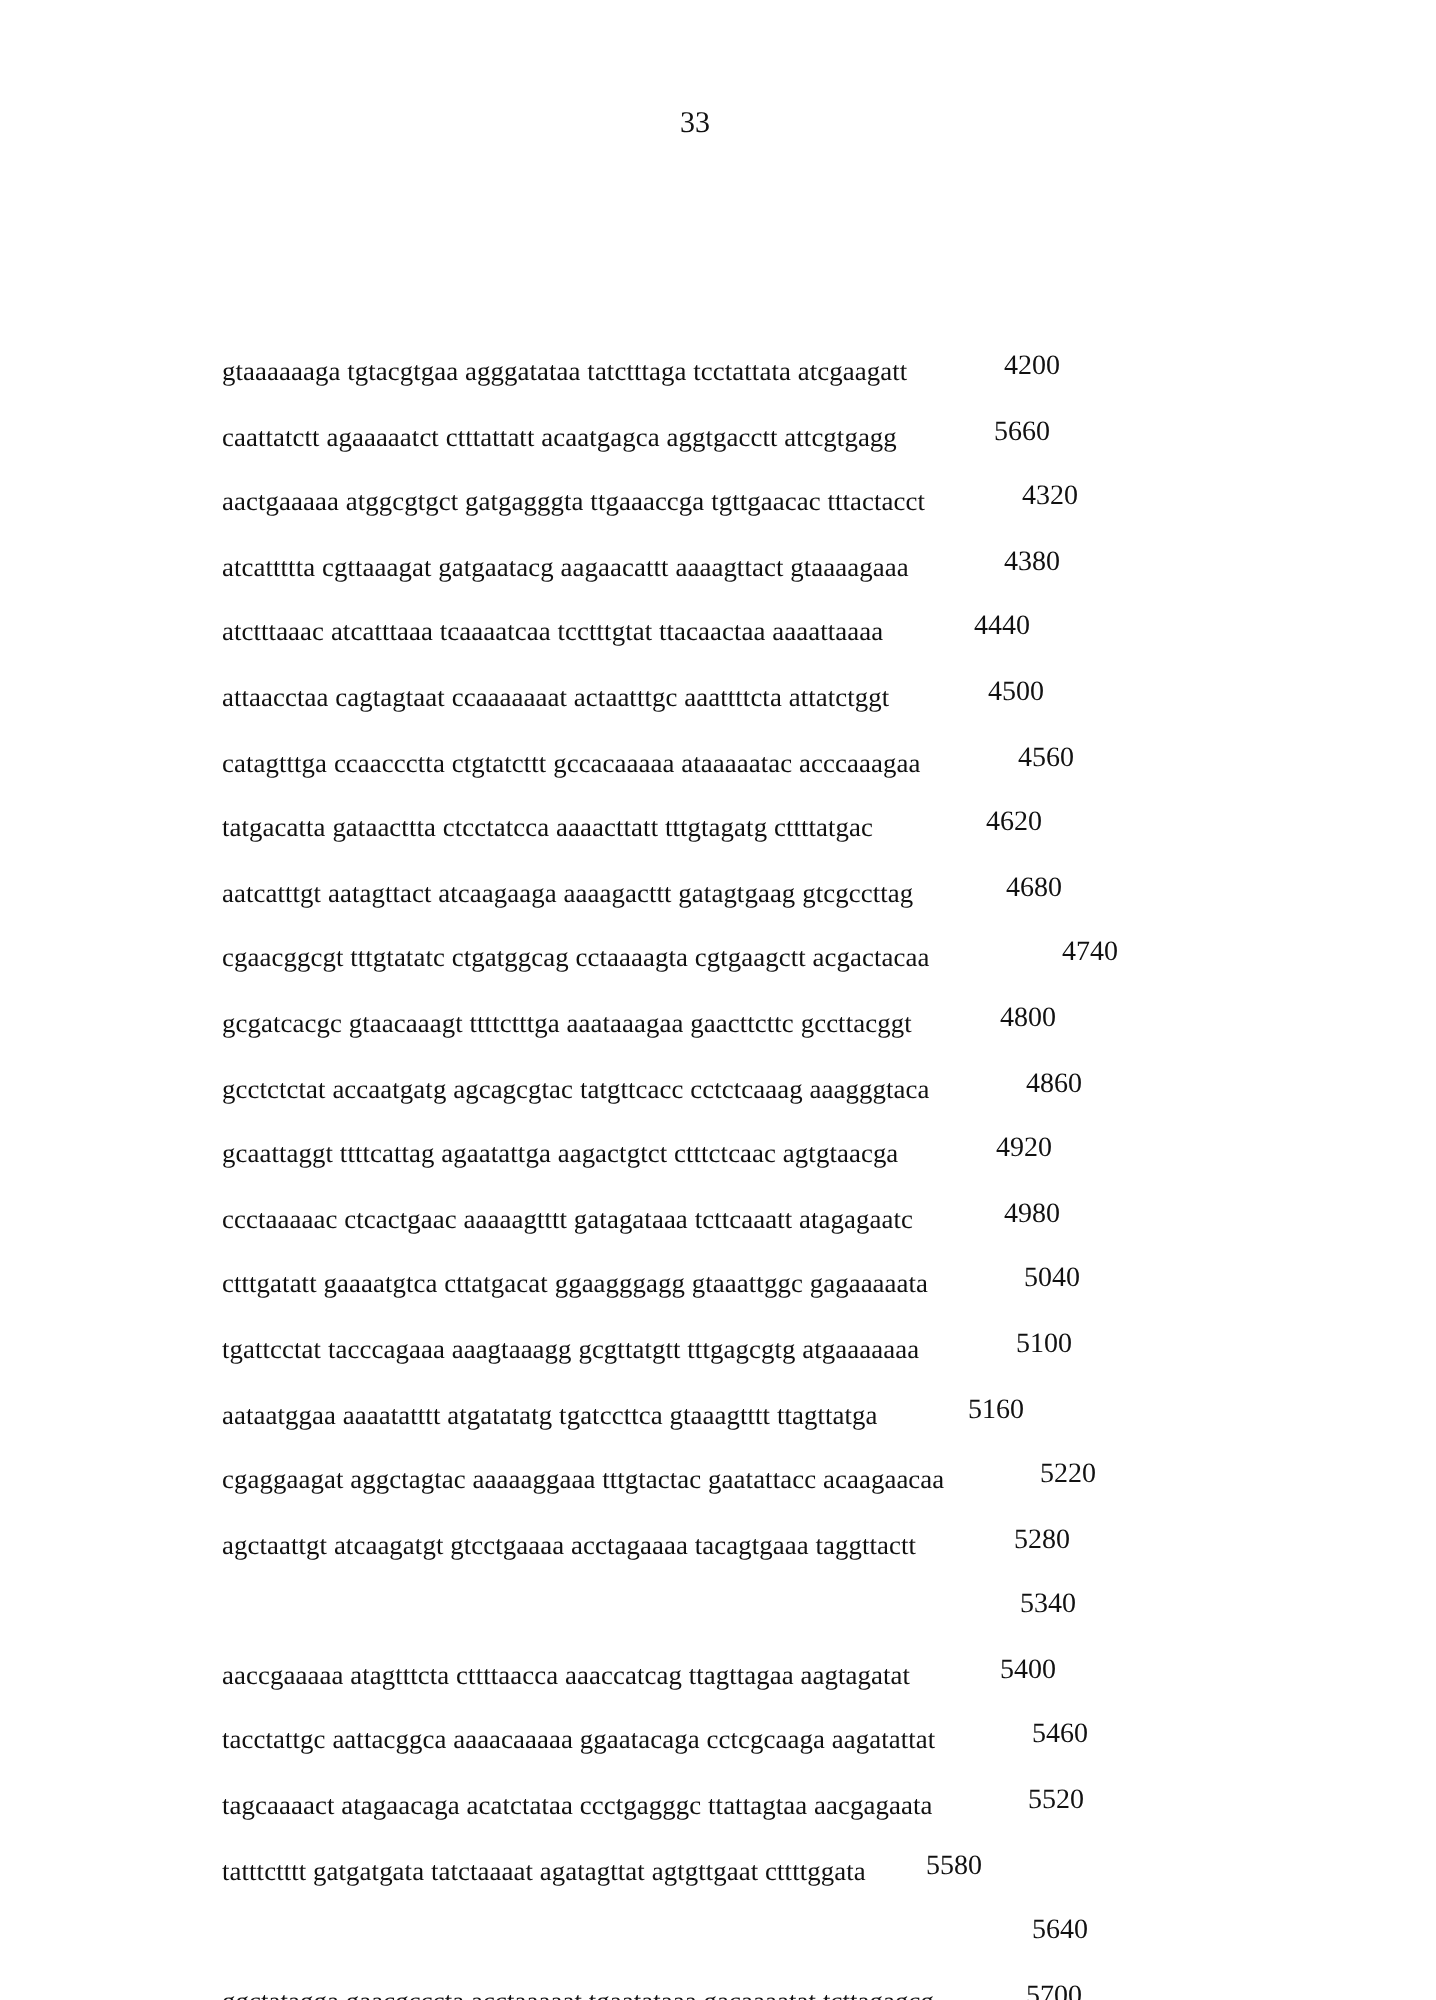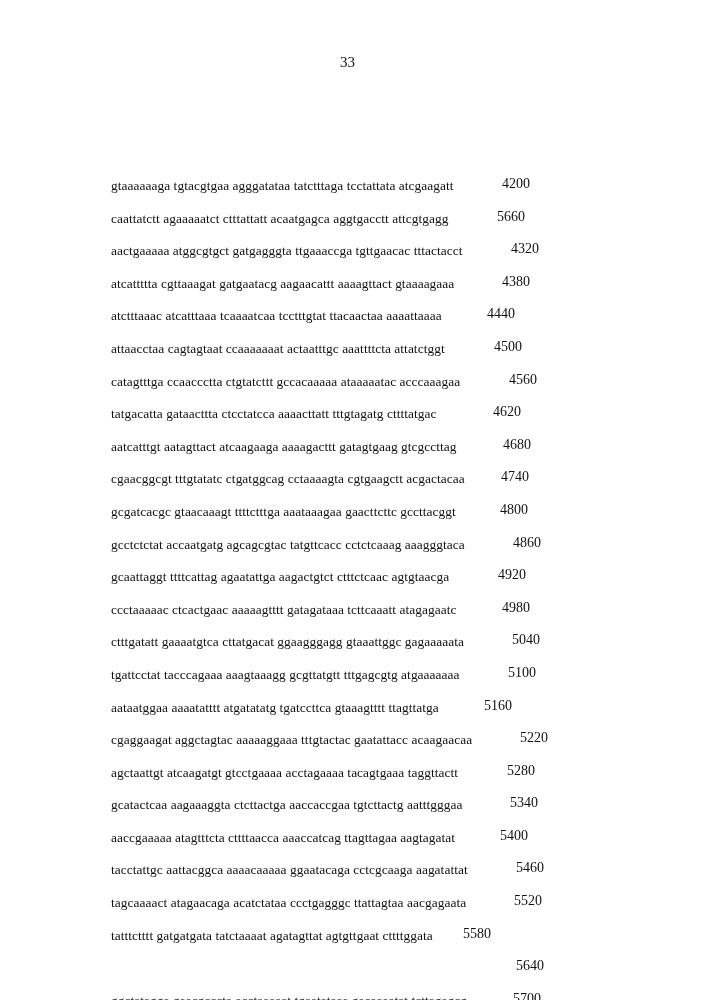--- a/index.html
+++ b/index.html
@@ -49,21 +49,21 @@
     <div class="seq-row">
       <span class="seq-text">tatgacatta gataacttta ctcctatcca aaaacttatt tttgtagatg cttttatgac</span>
       <span class="seq-pos" style="left: 382px;">4620</span>
     </div>
     <div class="seq-row">
       <span class="seq-text">aatcatttgt aatagttact atcaagaaga aaaagacttt gatagtgaag gtcgccttag</span>
       <span class="seq-pos" style="left: 392px;">4680</span>
     </div>
     <div class="seq-row">
       <span class="seq-text">cgaacggcgt tttgtatatc ctgatggcag cctaaaagta cgtgaagctt acgactacaa</span>
-      <span class="seq-pos" style="left: 390px;">4740</span>
+      <span class="seq-pos" style="left: 420px;">4740</span>
     </div>
     <div class="seq-row">
       <span class="seq-text">gcgatcacgc gtaacaaagt ttttctttga aaataaagaa gaacttcttc gccttacggt</span>
       <span class="seq-pos" style="left: 389px;">4800</span>
     </div>
     <div class="seq-row">
       <span class="seq-text">gcctctctat accaatgatg agcagcgtac tatgttcacc cctctcaaag aaagggtaca</span>
       <span class="seq-pos" style="left: 402px;">4860</span>
     </div>
     <div class="seq-row">
@@ -88,21 +88,20 @@
     </div>
     <div class="seq-row">
       <span class="seq-text">cgaggaagat aggctagtac aaaaaggaaa tttgtactac gaatattacc acaagaacaa</span>
       <span class="seq-pos" style="left: 409px;">5220</span>
     </div>
     <div class="seq-row">
       <span class="seq-text">agctaattgt atcaagatgt gtcctgaaaa acctagaaaa tacagtgaaa taggttactt</span>
       <span class="seq-pos" style="left: 396px;">5280</span>
     </div>
     <div class="seq-row">
-      <span class="seq-text">gcatactcaa aagaaaggta ctcttactga aaccaccgaa tgtcttactg aatttgggaa</span>
       <span class="seq-pos" style="left: 399px;">5340</span>
     </div>
     <div class="seq-row">
       <span class="seq-text">aaccgaaaaa atagtttcta cttttaacca aaaccatcag ttagttagaa aagtagatat</span>
       <span class="seq-pos" style="left: 389px;">5400</span>
     </div>
     <div class="seq-row">
       <span class="seq-text">tacctattgc aattacggca aaaacaaaaa ggaatacaga cctcgcaaga aagatattat</span>
       <span class="seq-pos" style="left: 405px;">5460</span>
     </div>

